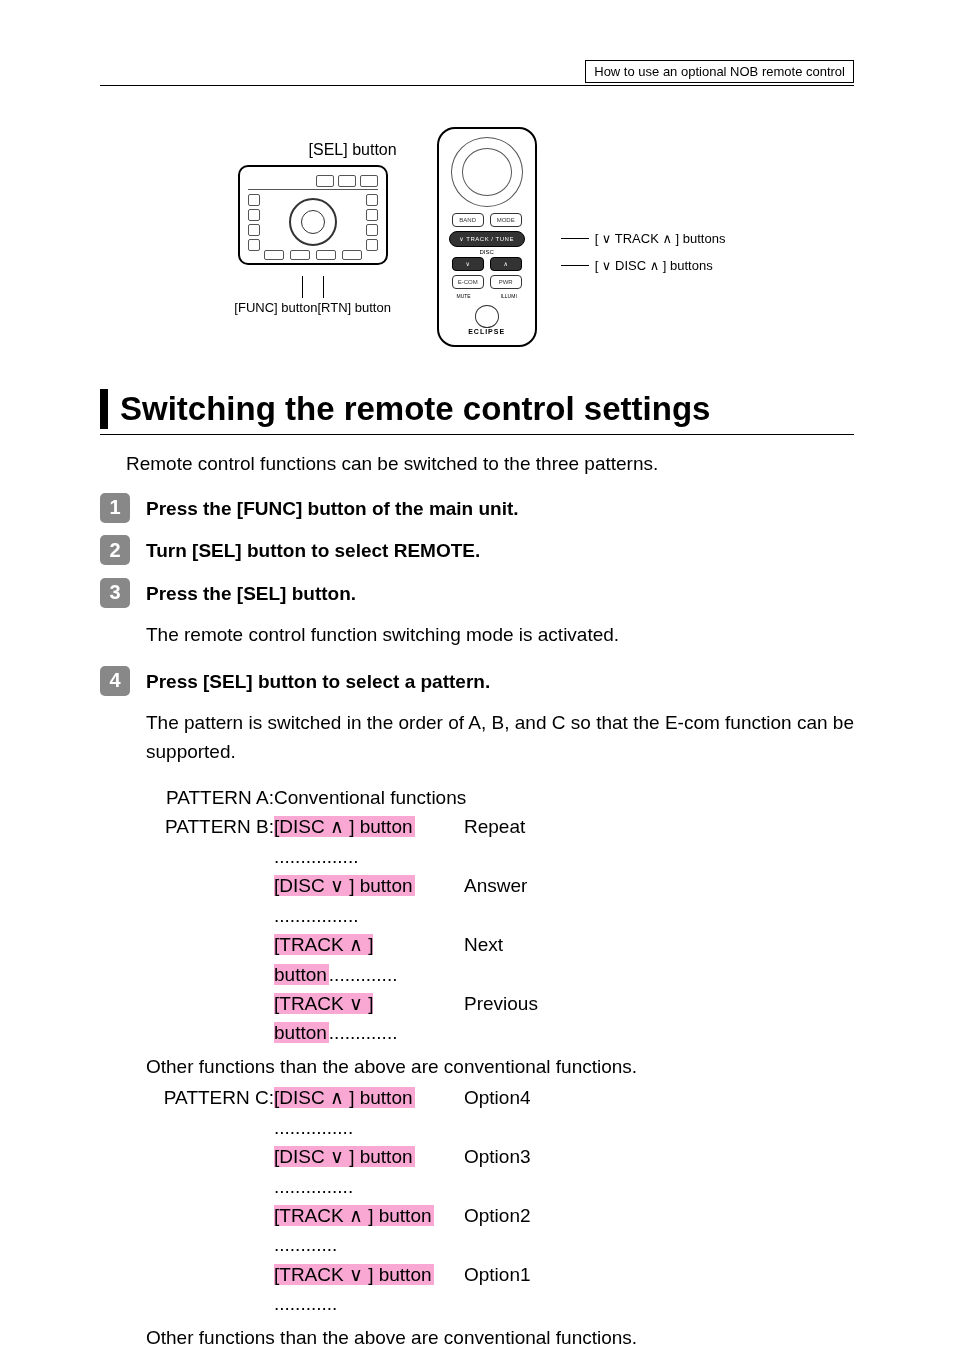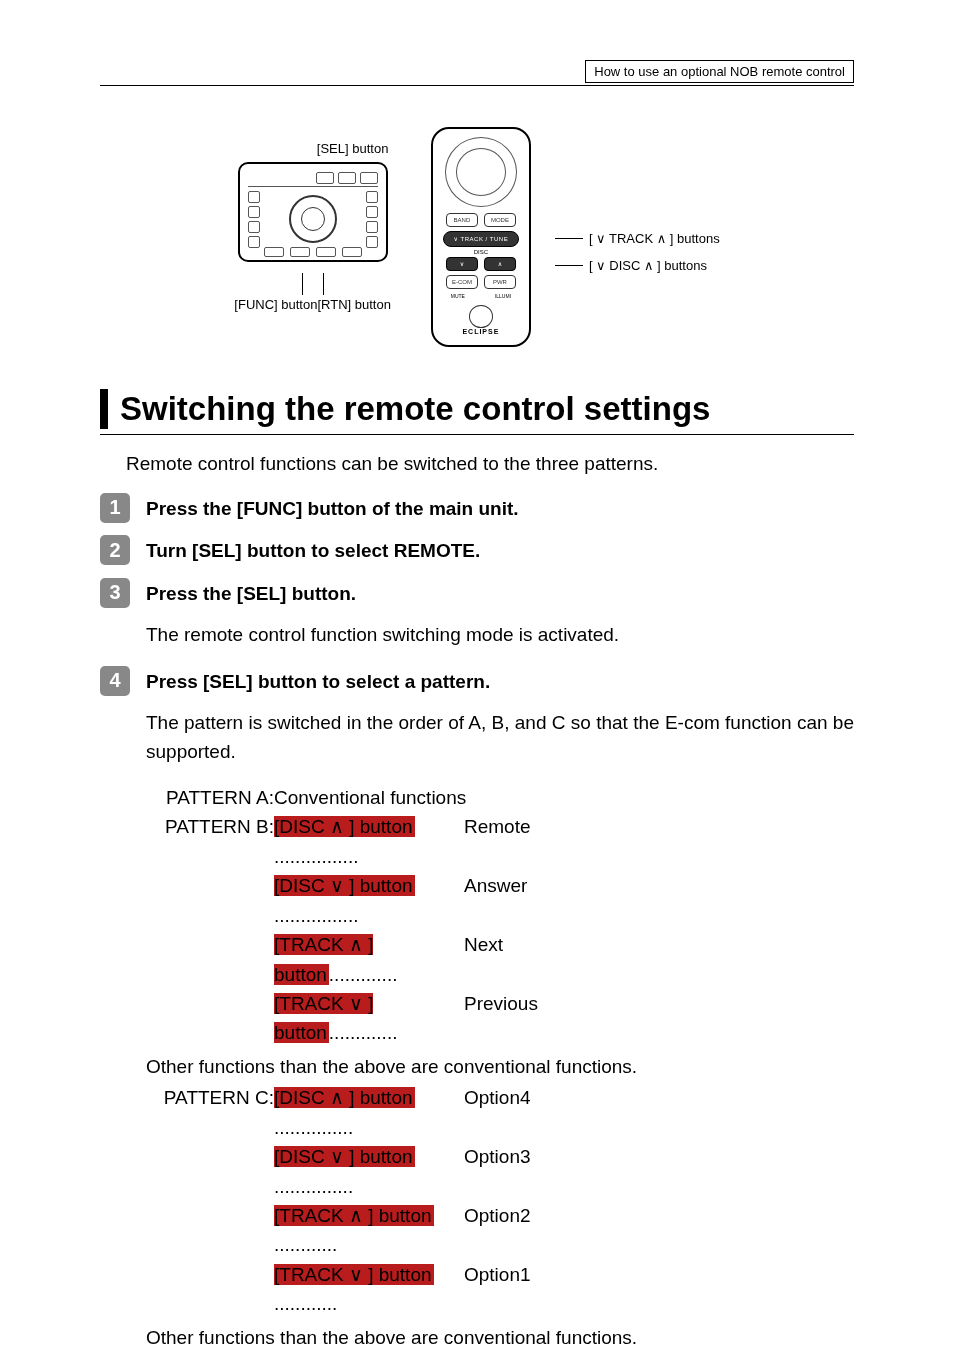--- a/index.html
+++ b/index.html
@@ -36,21 +36,21 @@
   .diagram-wrap {
     margin-top: 55px;
     display: flex;
     justify-content: center;
     gap: 40px;
   }
   .left-diag {
     text-align: center;
   }
   .sel-label {
-    font-size: 13px;
+    font-size: 16px;
     display: block;
     margin-bottom: 6px;
     margin-left: 80px;
   }
   .car-unit {
     width: 150px;
     height: 100px;
     border: 2px solid #000;
     border-radius: 10px;
     margin: 0 auto;
@@ -229,21 +229,21 @@
   .pattern-block {
     font-size: 19px;
     margin: 0 0 16px 46px;
     line-height: 1.55;
   }
   .pattern-row{display:flex;}
   .pattern-label{width:128px;flex-shrink:0;text-align:right;}
   .pattern-content{flex:1;}
   .btn-line{display:flex;}
   .btn-name{width:190px;position:relative;}
-  .btn-text{background:#b91c1c;padding-right:2px;text-align:center;}
+  .btn-text{background:#f9a8d4;padding-right:2px;text-align:center;}
   .btn-action{}
   .otherline{margin-top:4px;}
 </style>
 </head>
 <body>
 
 <div class="page">
 
   <div class="header-box">How to use an optional NOB remote control</div>
   <hr class="header-rule">
@@ -357,21 +357,21 @@
     <div class="pattern-row">
       <div class="pattern-label">PATTERN A:</div>
       <div class="pattern-content">Conventional functions</div>
     </div>
 
     <div class="pattern-row">
       <div class="pattern-label">PATTERN B:</div>
       <div class="pattern-content">
         <div class="btn-line">
             <div class="btn-name"><span class="btn-text">[DISC ∧ ] button</span> ................</div>
-            <div class="btn-action">Remote</div>
+            <div class="btn-action">Repeat</div>
           </div>
         <div class="btn-line">
             <div class="btn-name"><span class="btn-text">[DISC ∨ ] button</span> ................</div>
             <div class="btn-action">Answer</div>
           </div>
         <div class="btn-line">
             <div class="btn-name"><span class="btn-text">[TRACK ∧ ] button</span>.............</div>
             <div class="btn-action">Next</div>
           </div>
         <div class="btn-line">

